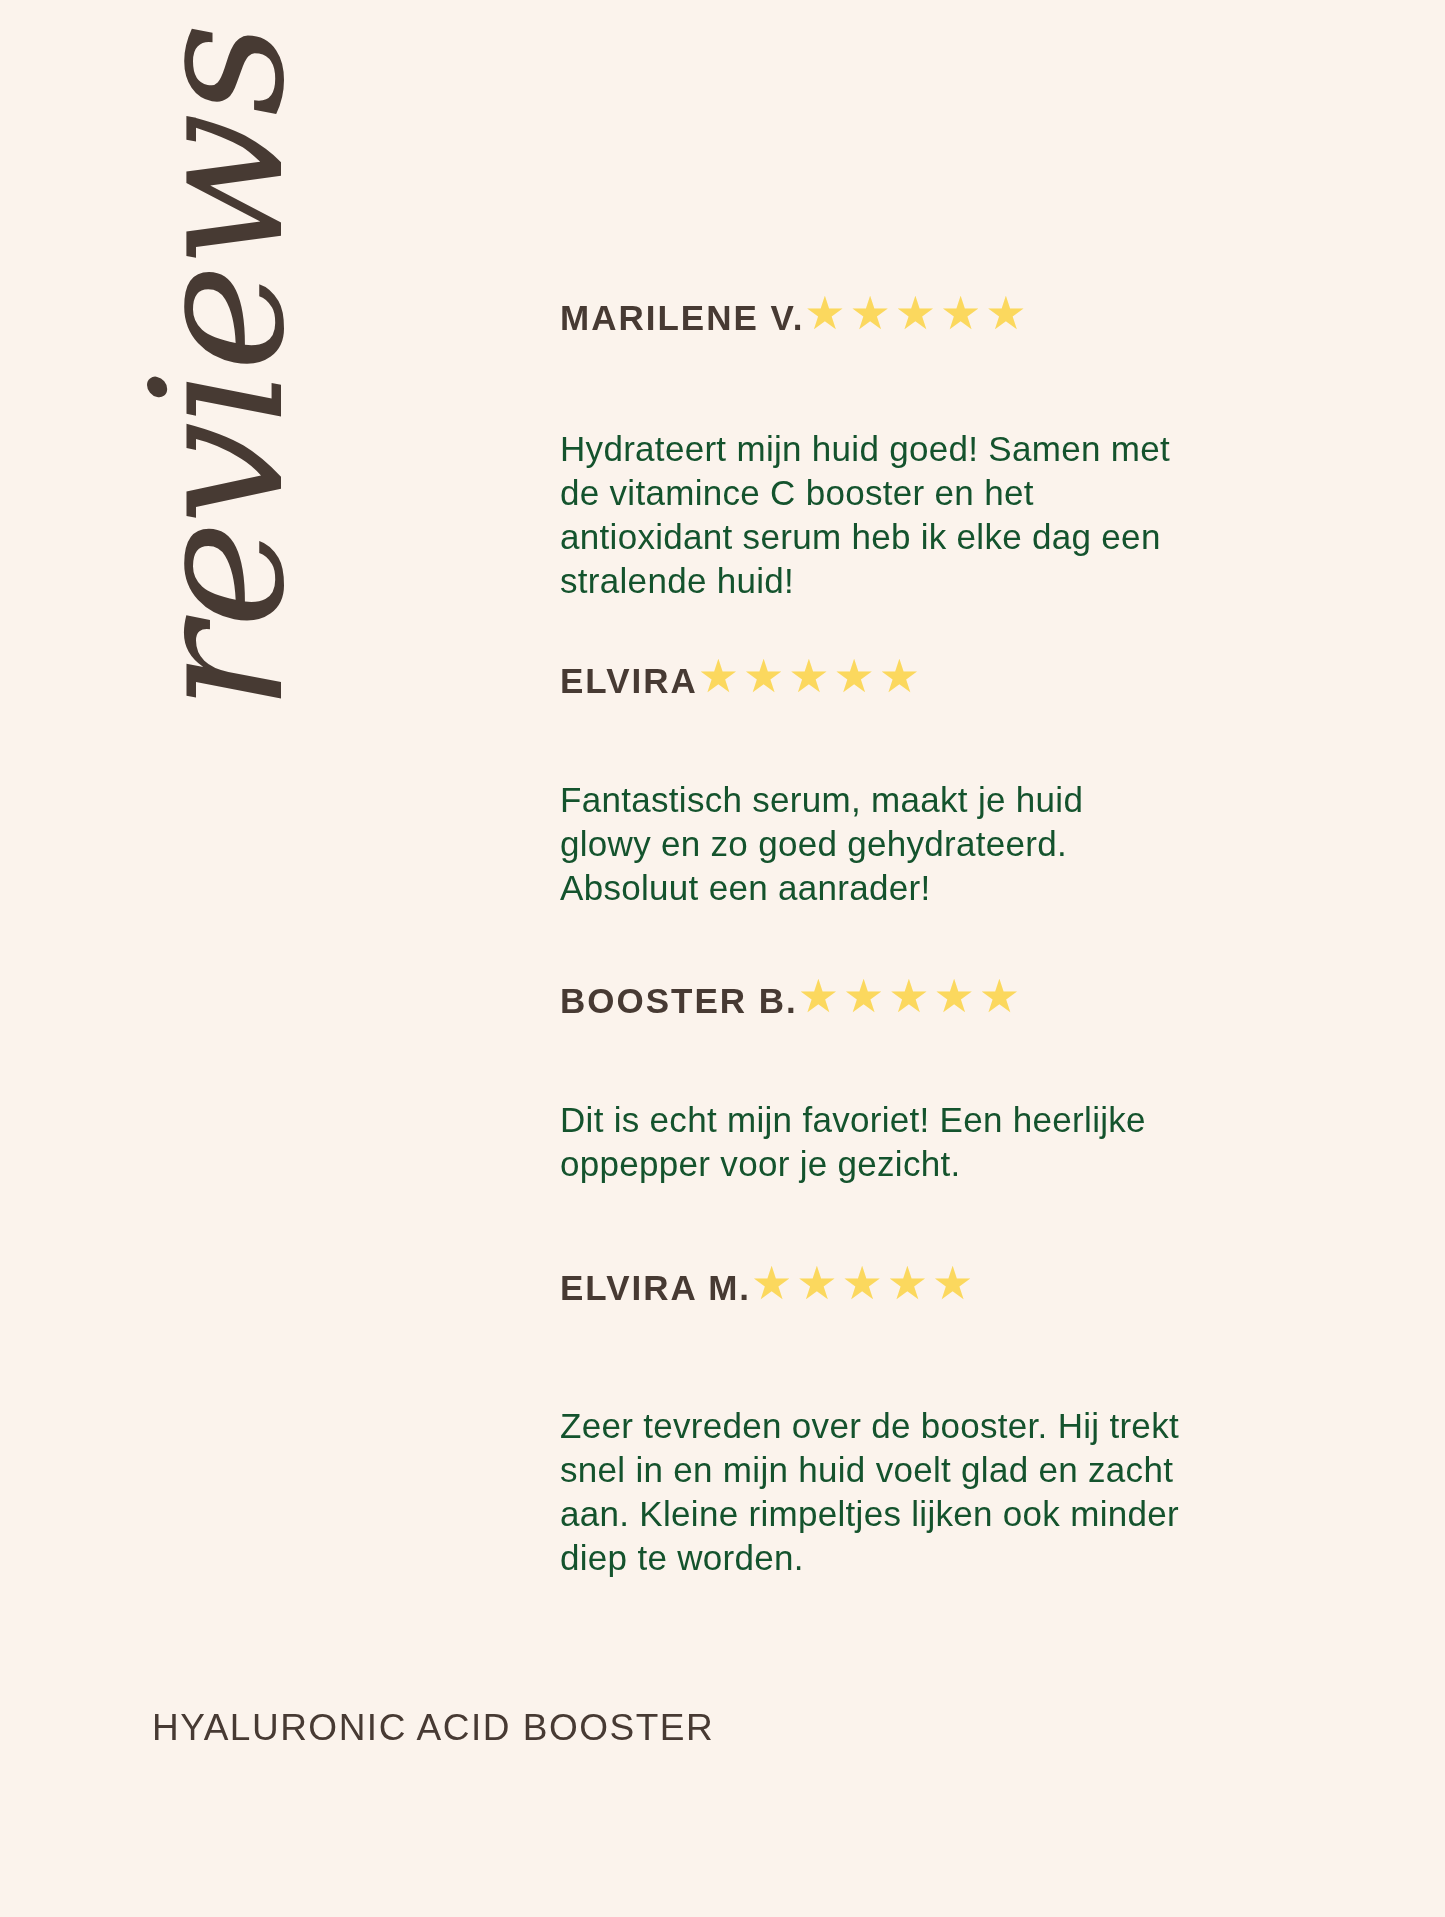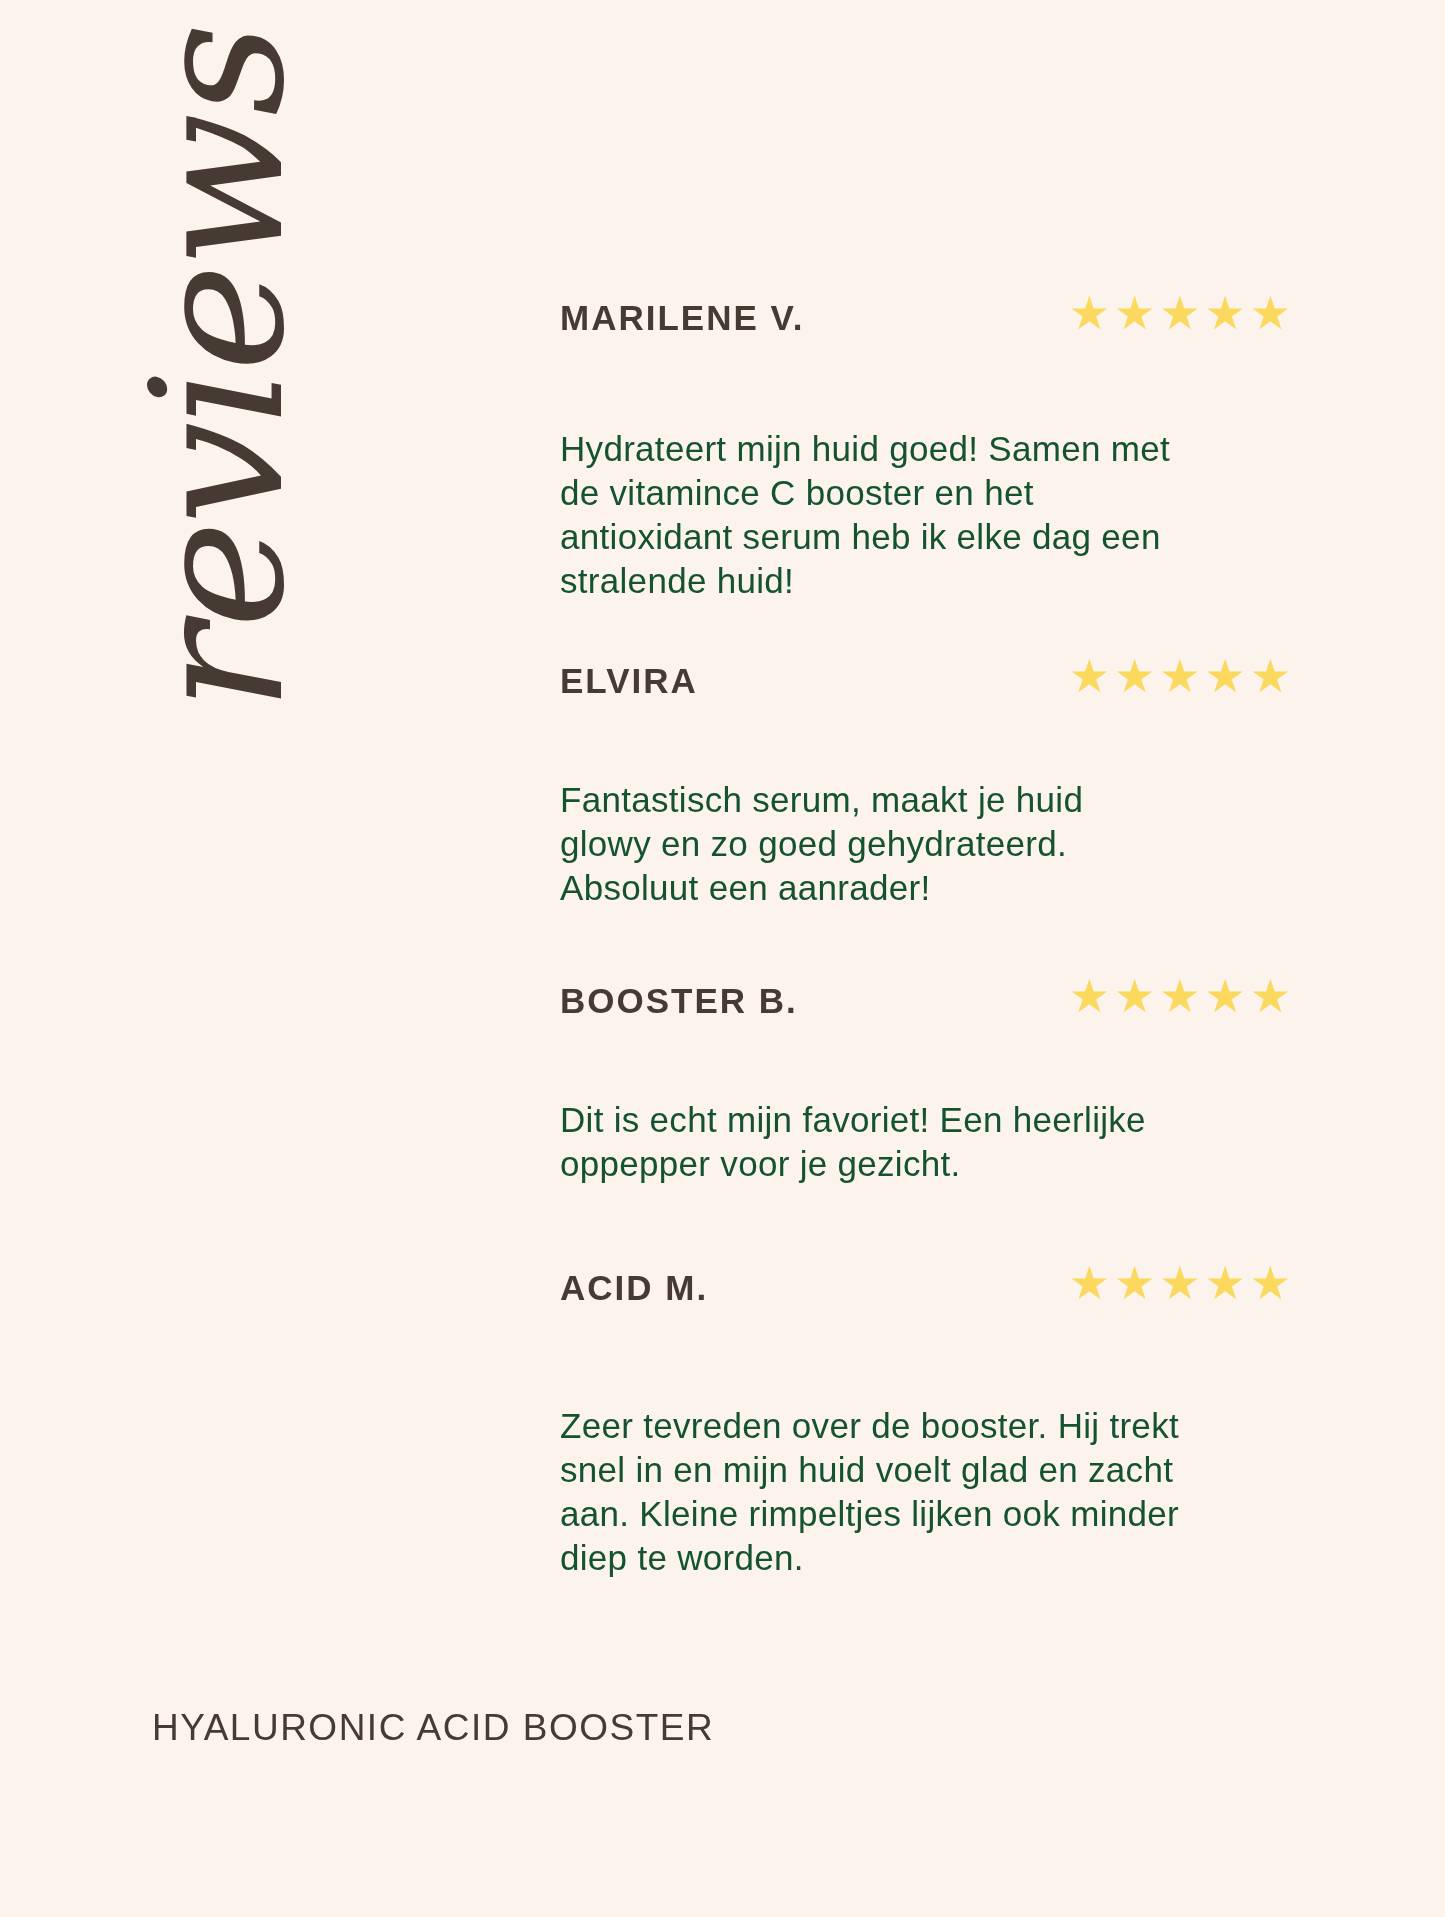--- a/index.html
+++ b/index.html
@@ -48,21 +48,20 @@
   .review:nth-of-type(2) { top: 655px; }
   .review:nth-of-type(3) { top: 975px; }
   .review:nth-of-type(4) { top: 1262px; }
 
   .review-header {
     position: absolute;
     top: 0;
     left: 0;
     width: 100%;
     display: flex;
-    justify-content: space-between;
     align-items: flex-start;
   }
   .reviewer-name {
     margin: 0;
     padding-top: 8px;
     font-size: 35px;
     font-weight: 700;
     letter-spacing: 2px;
     color: var(--accent, #473A33);
     line-height: 1;
@@ -136,21 +135,21 @@
     <div class="review-header">
       <h2 class="reviewer-name">BOOSTER B.</h2>
       <div class="stars">★★★★★</div>
     </div>
     <p class="review-text">Dit is echt mijn favoriet! Een heerlijke
 oppepper voor je gezicht.</p>
   </section>
 
   <section class="review">
     <div class="review-header">
-      <h2 class="reviewer-name">ACID M.</h2>
+      <h2 class="reviewer-name">ELVIRA M.</h2>
       <div class="stars">★★★★★</div>
     </div>
     <p class="review-text">Zeer tevreden over de booster. Hij trekt
 snel in en mijn huid voelt glad en zacht
 aan. Kleine rimpeltjes lijken ook minder
 diep te worden.</p>
   </section>
 </main>
 
 <p class="footer-label">HYALURONIC ACID BOOSTER</p>

